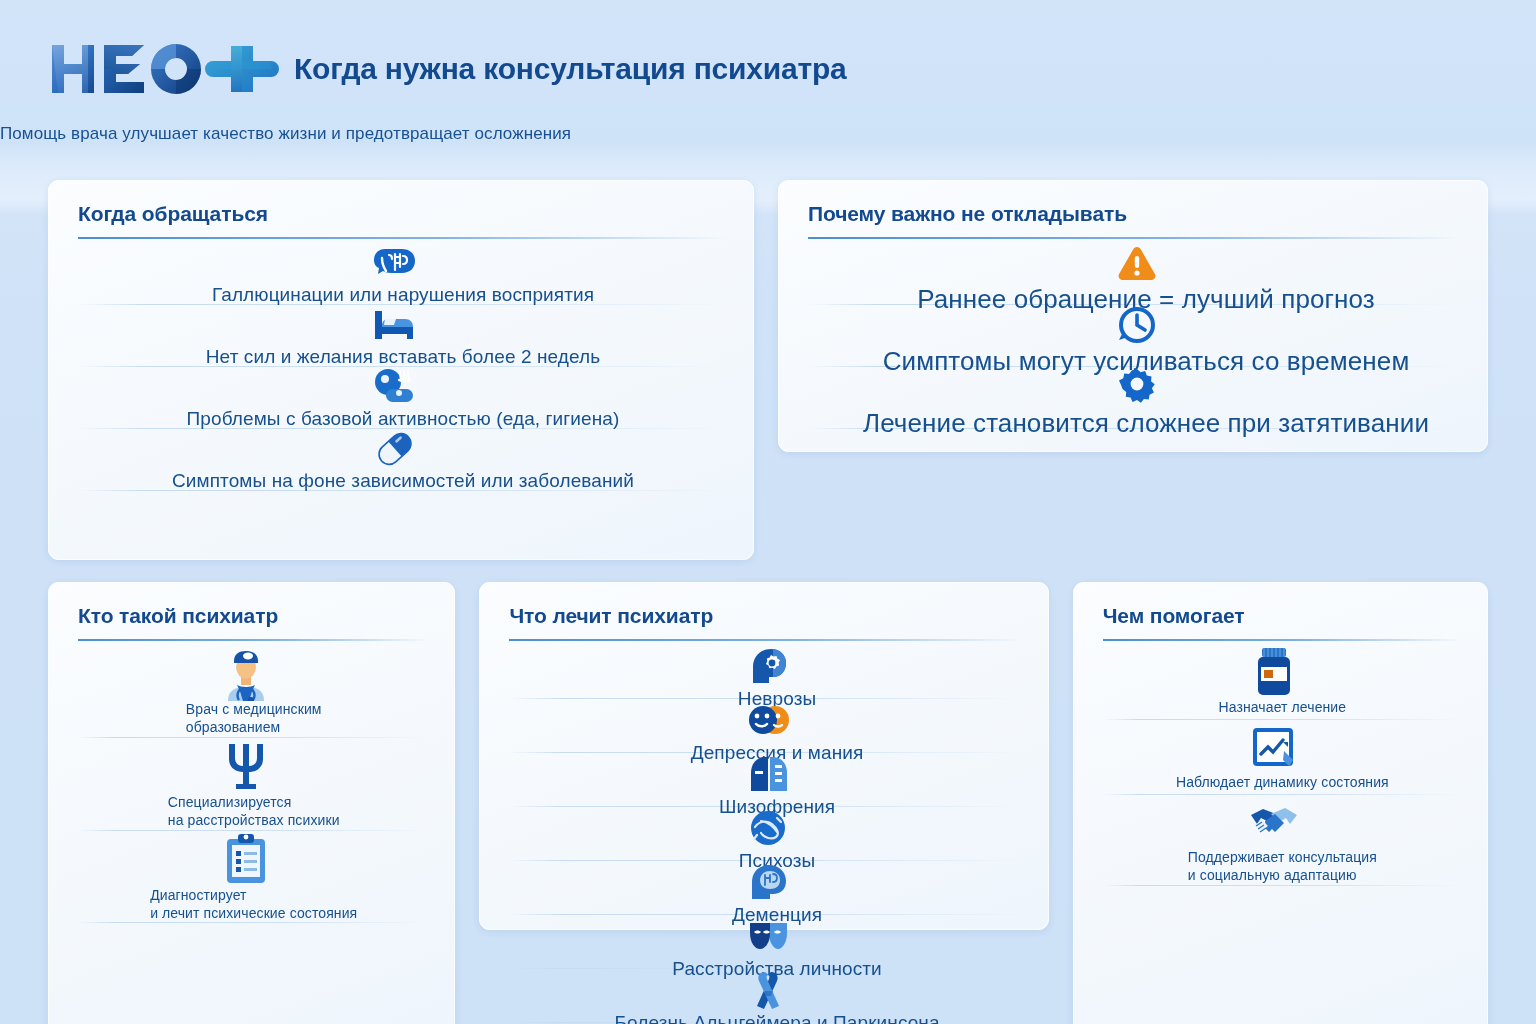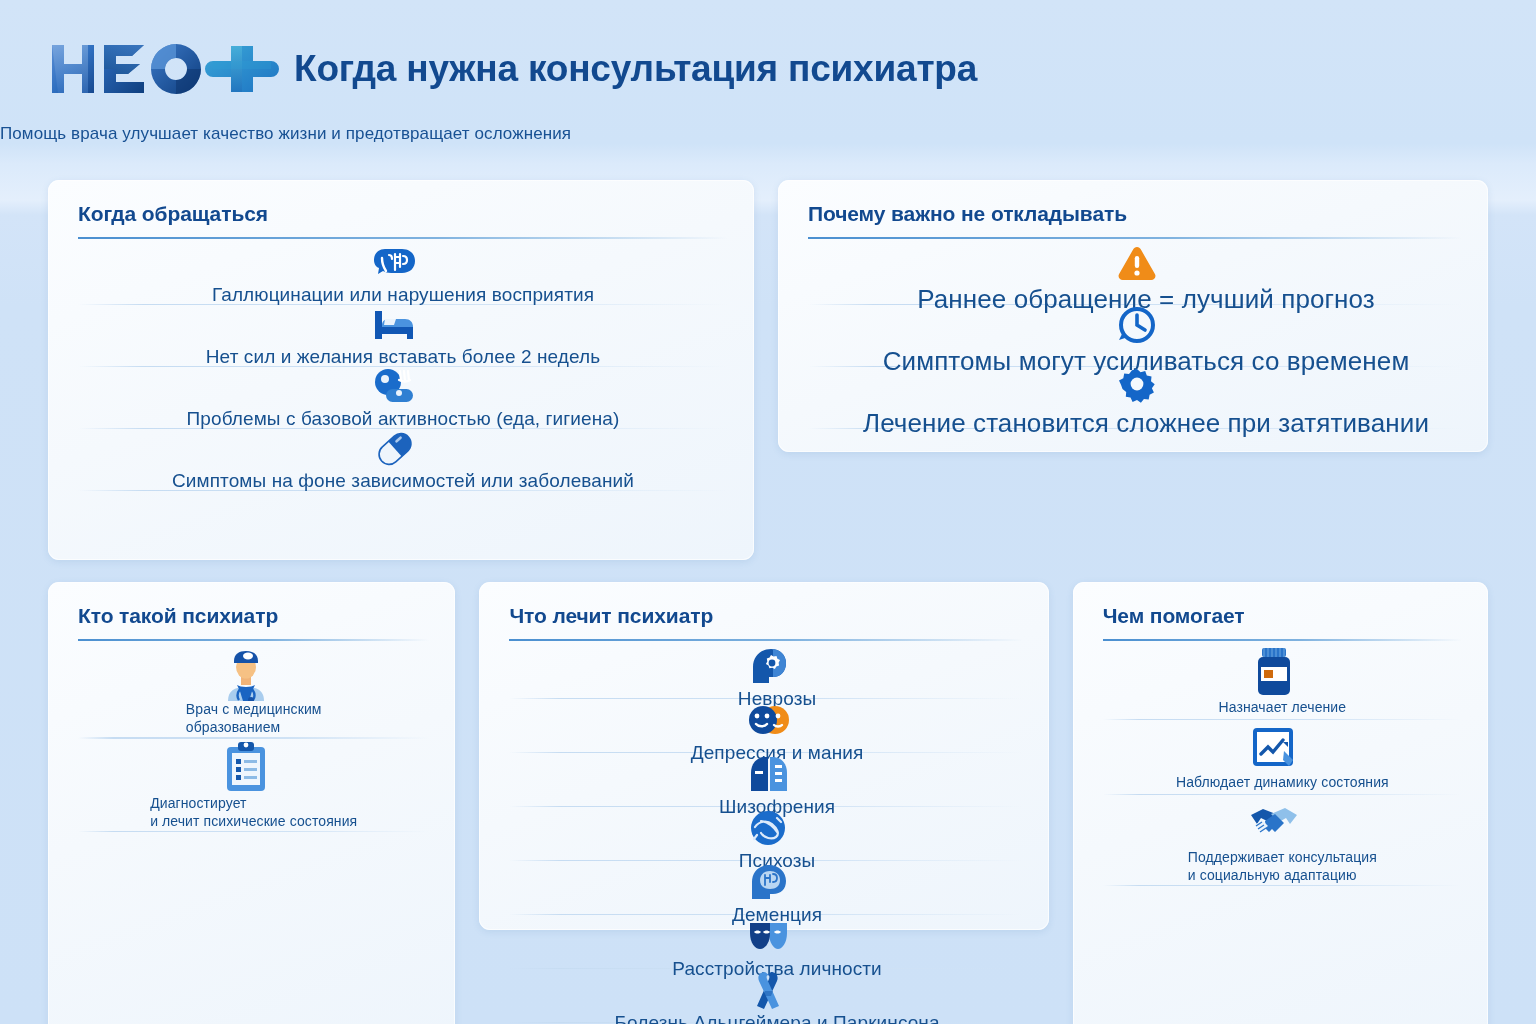--- a/index.html
+++ b/index.html
@@ -15,21 +15,21 @@
   }
 
   
   .header {
     display: flex; align-items: center;
     padding: 30px 0 0 48px;
     height: 108px;
   }
   .logo { width: 232px; height: 62px; flex: 0 0 auto; }
   .page-title {
-    font-size: 37px; font-weight: bold; color: #12498f;
+    font-size: 30px; font-weight: bold; color: #12498f;
     letter-spacing: -0.2px; margin-left: 14px;
     white-space: nowrap;
   }
   .subtitle {
     text-align: left; font-size: 17px; color: #185193;
     margin-top: 16px; letter-spacing: 0.1px;
   }
 
   
   .row { display: flex; padding: 0 48px; gap: 24px; }
@@ -279,20 +279,31 @@
             <circle cx="29" cy="55" r="3" fill="#1552a8"></circle>
           </svg>
         </span>
         <span class="item-label">
           <span>Врач с медицинским</span><br>
           <span>образованием</span>
         </span>
       </div>
       <div class="sep"></div>
 
+      <div class="list-item">
+        <span class="ico">
+          <svg viewBox="0 0 48 56" width="48" height="56">
+            <path d="M7 6h6v14c0 5 3 8 8 8V6h6v22c5 0 8-3 8-8V6h6v15c0 8-6 13-14 13v12h7v5H14v-5h7V34C13 34 7 29 7 21z" fill="#1457ab"></path>
+          </svg>
+        </span>
+        <span class="item-label">
+          <span>Специализируется</span><br>
+          <span>на расстройствах психики</span>
+        </span>
+      </div>
       <div class="sep"></div>
 
       <div class="list-item">
         <span class="ico">
           <svg viewBox="0 0 48 56" width="48" height="56">
             <rect x="5" y="8" width="38" height="44" rx="4" fill="#4a93df"></rect>
             <rect x="10" y="14" width="28" height="32" fill="#eff6fd"></rect>
             <rect x="16" y="3" width="16" height="9" rx="3" fill="#1457ab"></rect>
             <circle cx="24" cy="6" r="2.4" fill="#fff"></circle>
             <rect x="14" y="20" width="5" height="5" fill="#1457ab"></rect>

